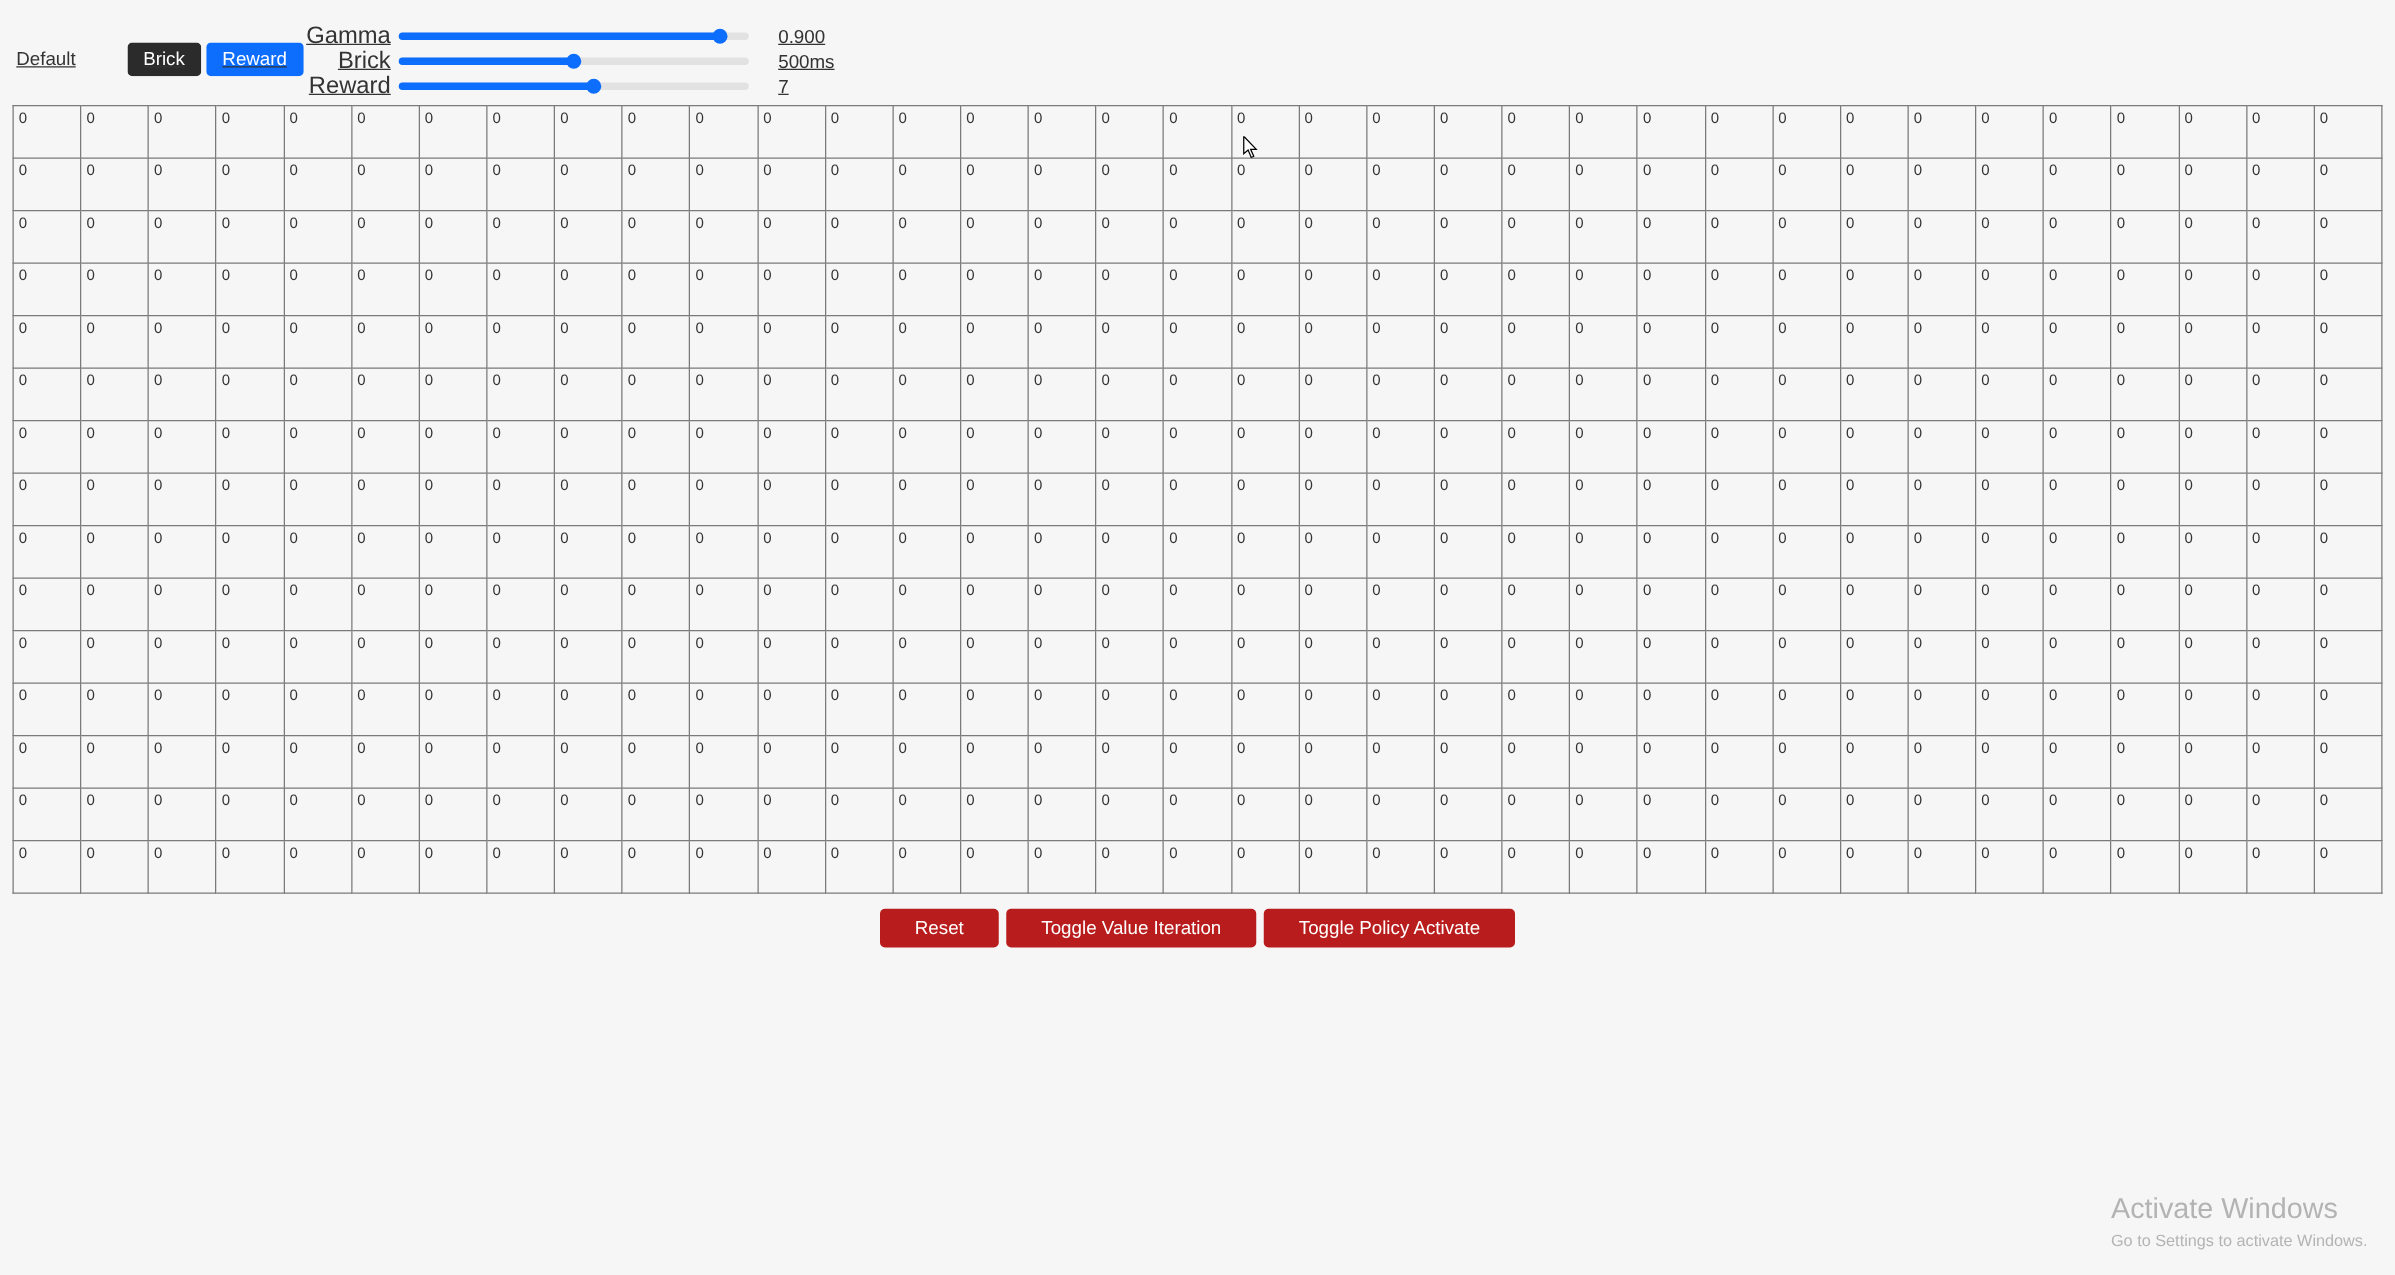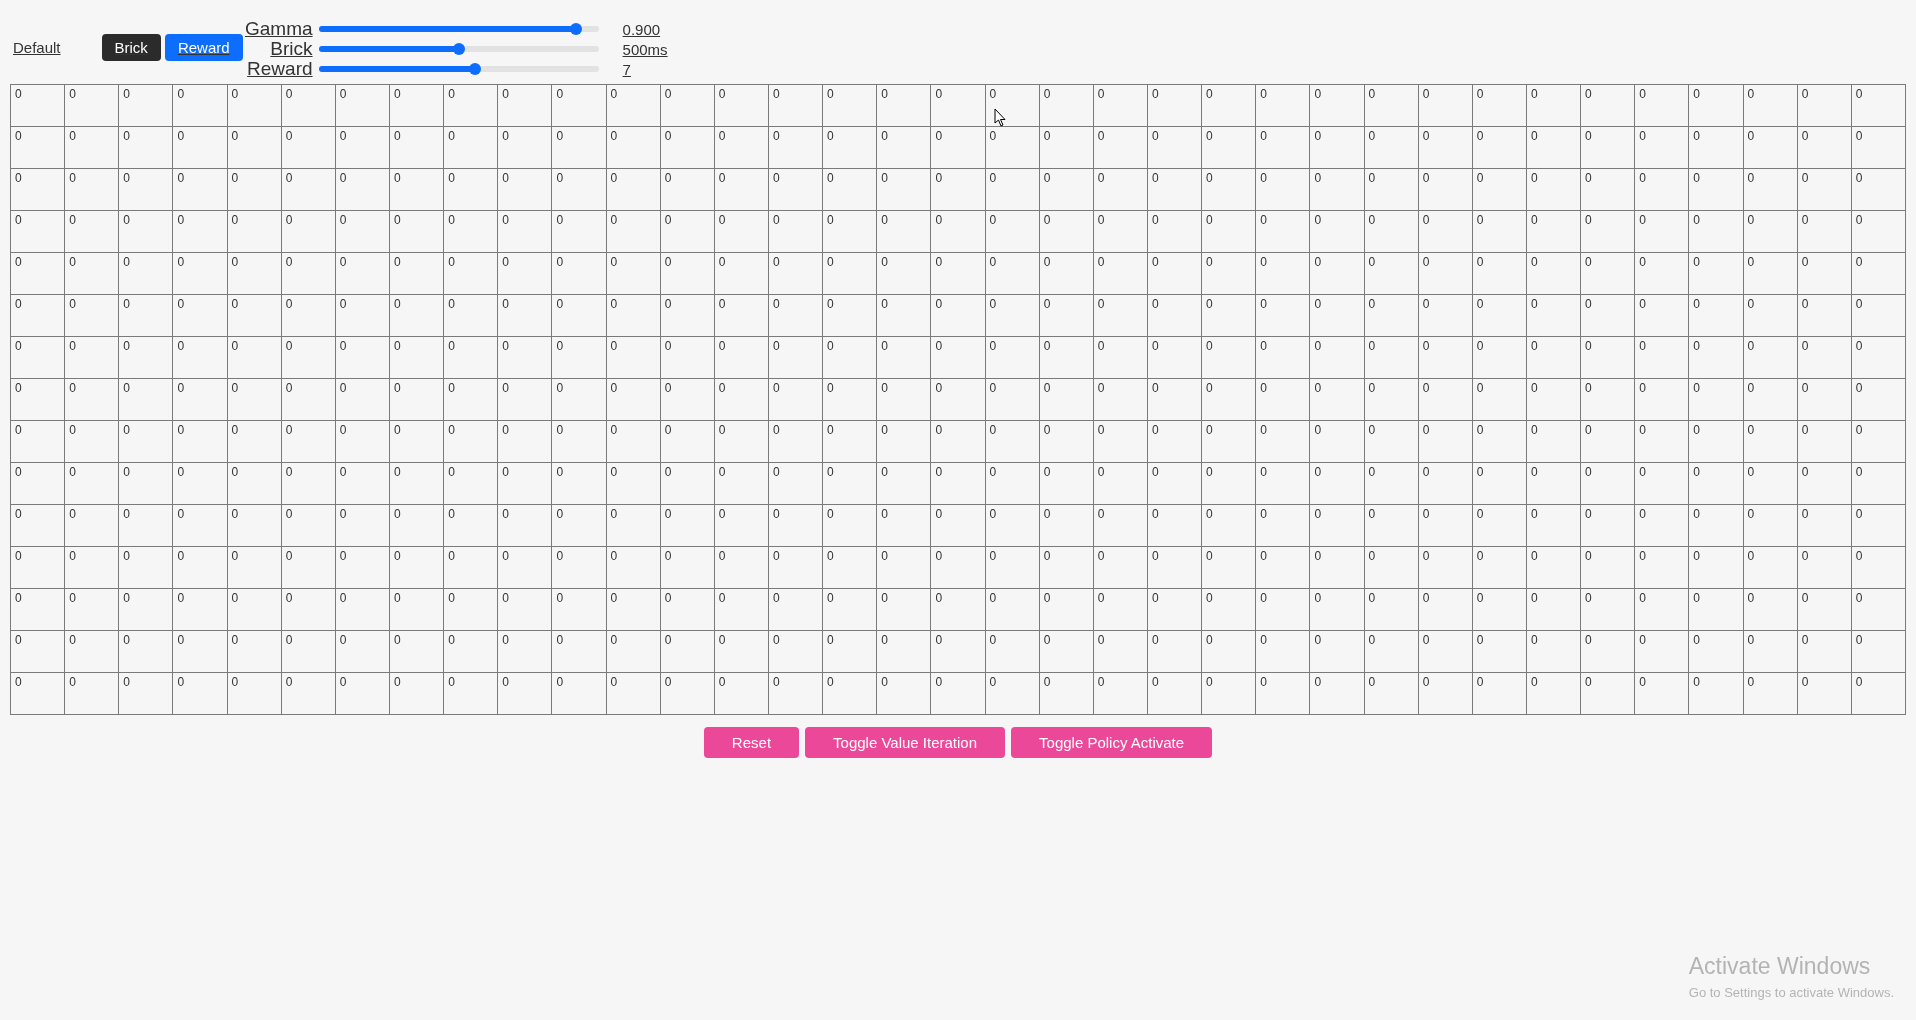--- a/index.html
+++ b/index.html
@@ -104,21 +104,21 @@
     line-height: 1;
   }
 
   .bottom-row {
     display: flex;
     justify-content: center;
     gap: 6px;
     margin-top: 12px;
   }
   .action-btn {
-    background: #ec4899;
+    background: #b91c1c;
     color: #fff;
     border: none;
     border-radius: 4px;
     padding: 7px 28px;
     font-size: 15px;
     cursor: pointer;
   }
 
   .watermark {
     position: absolute;

